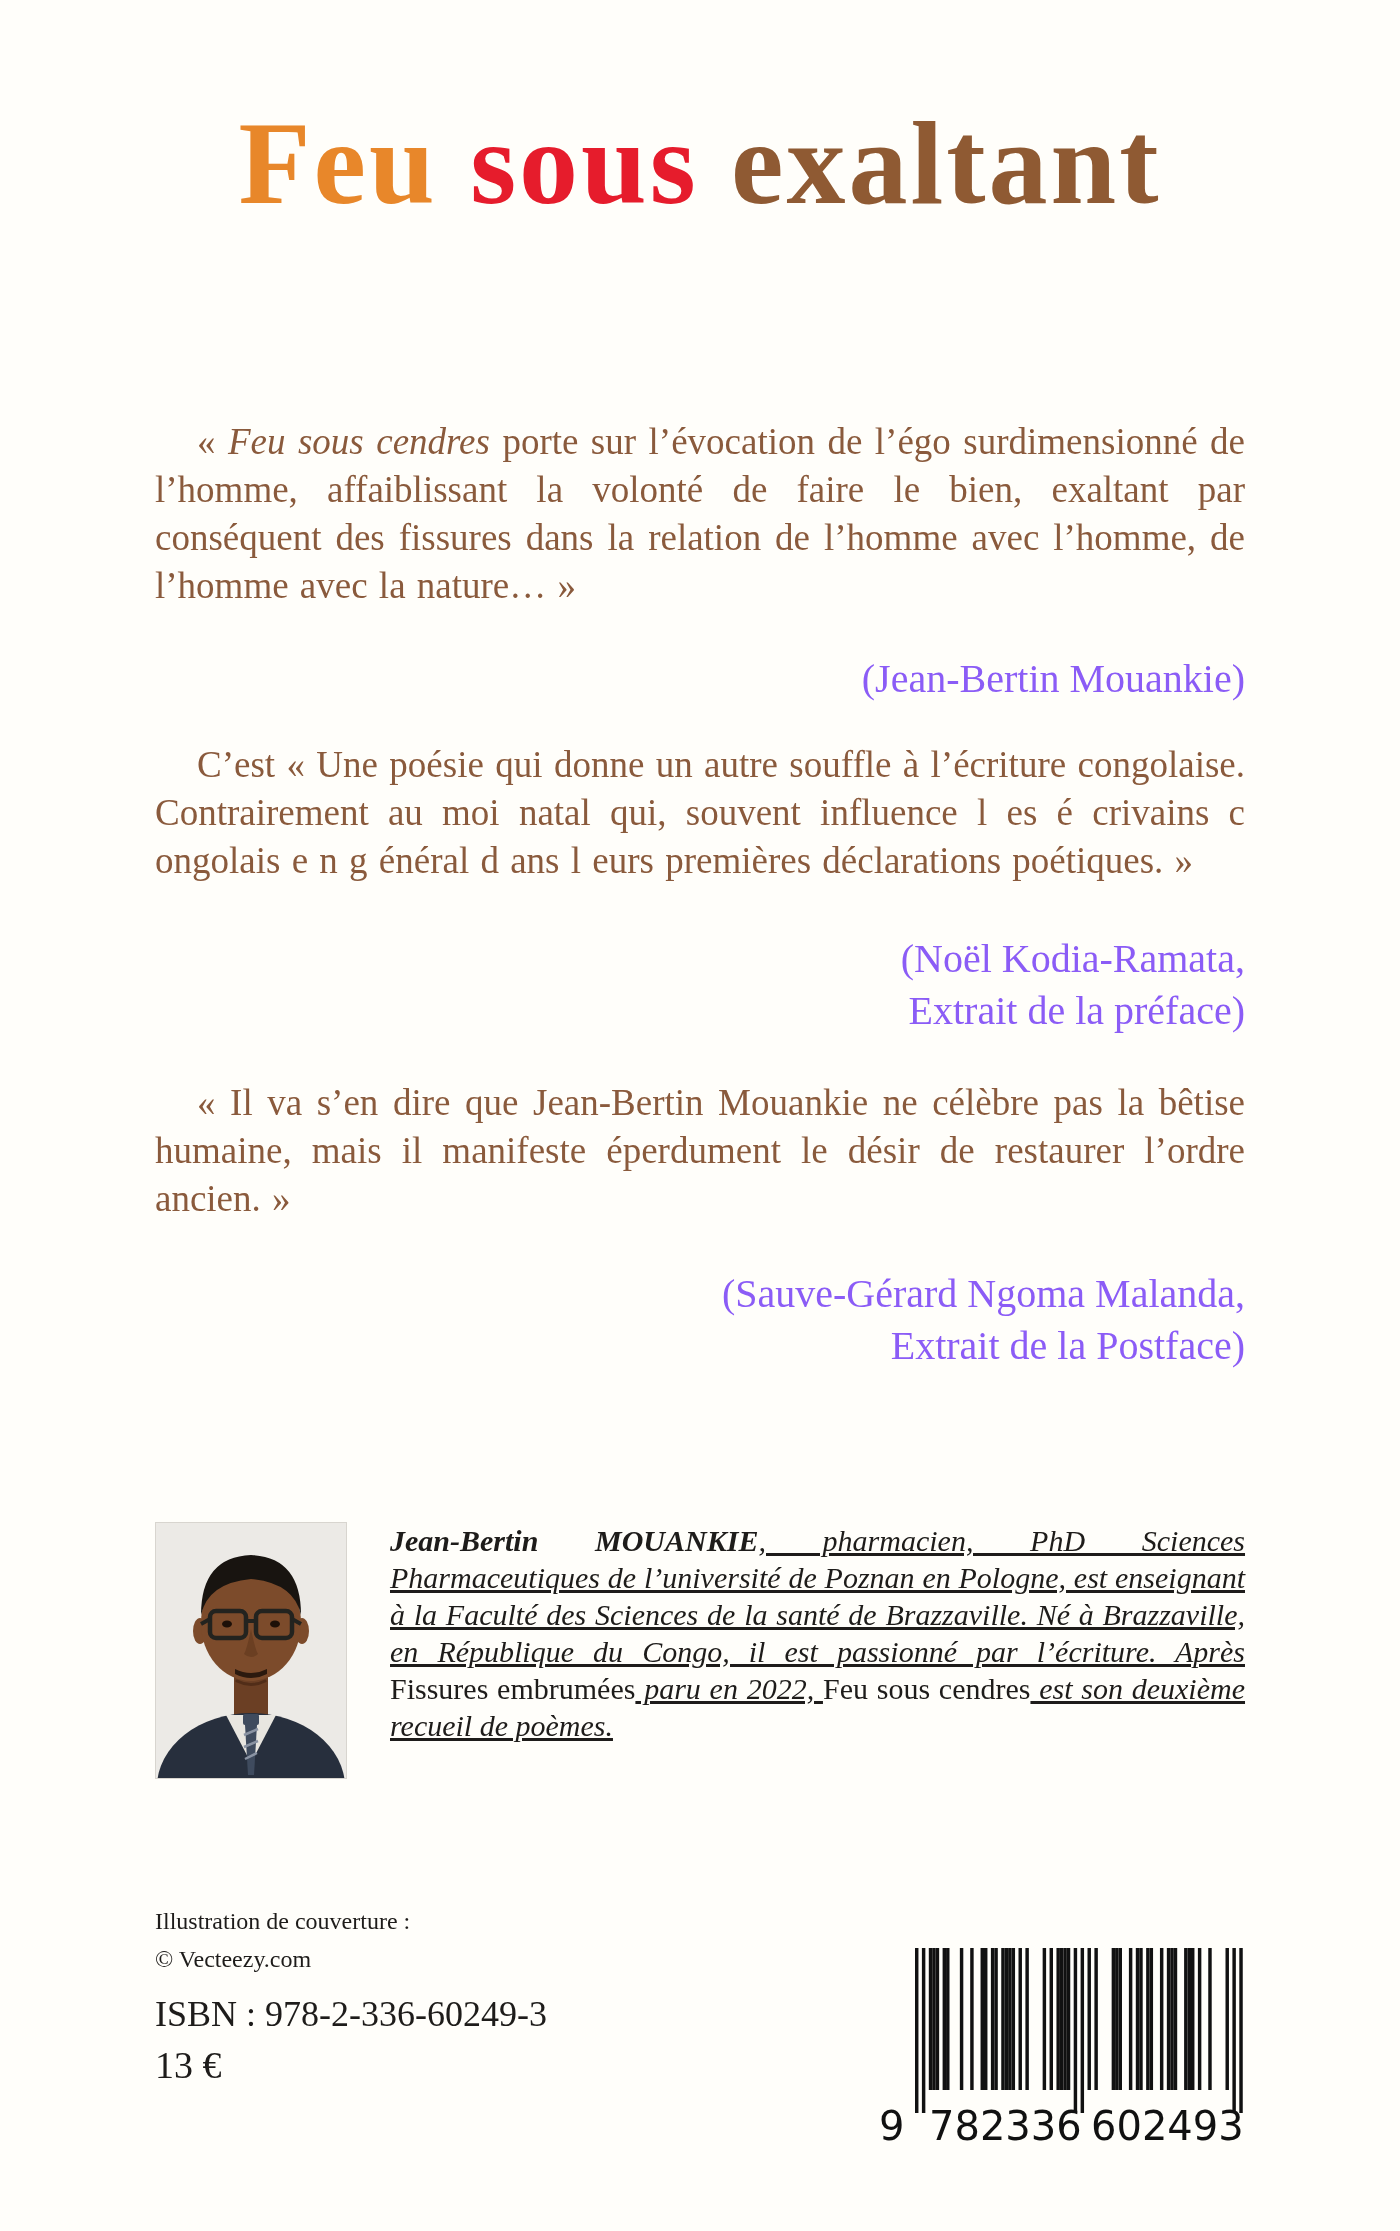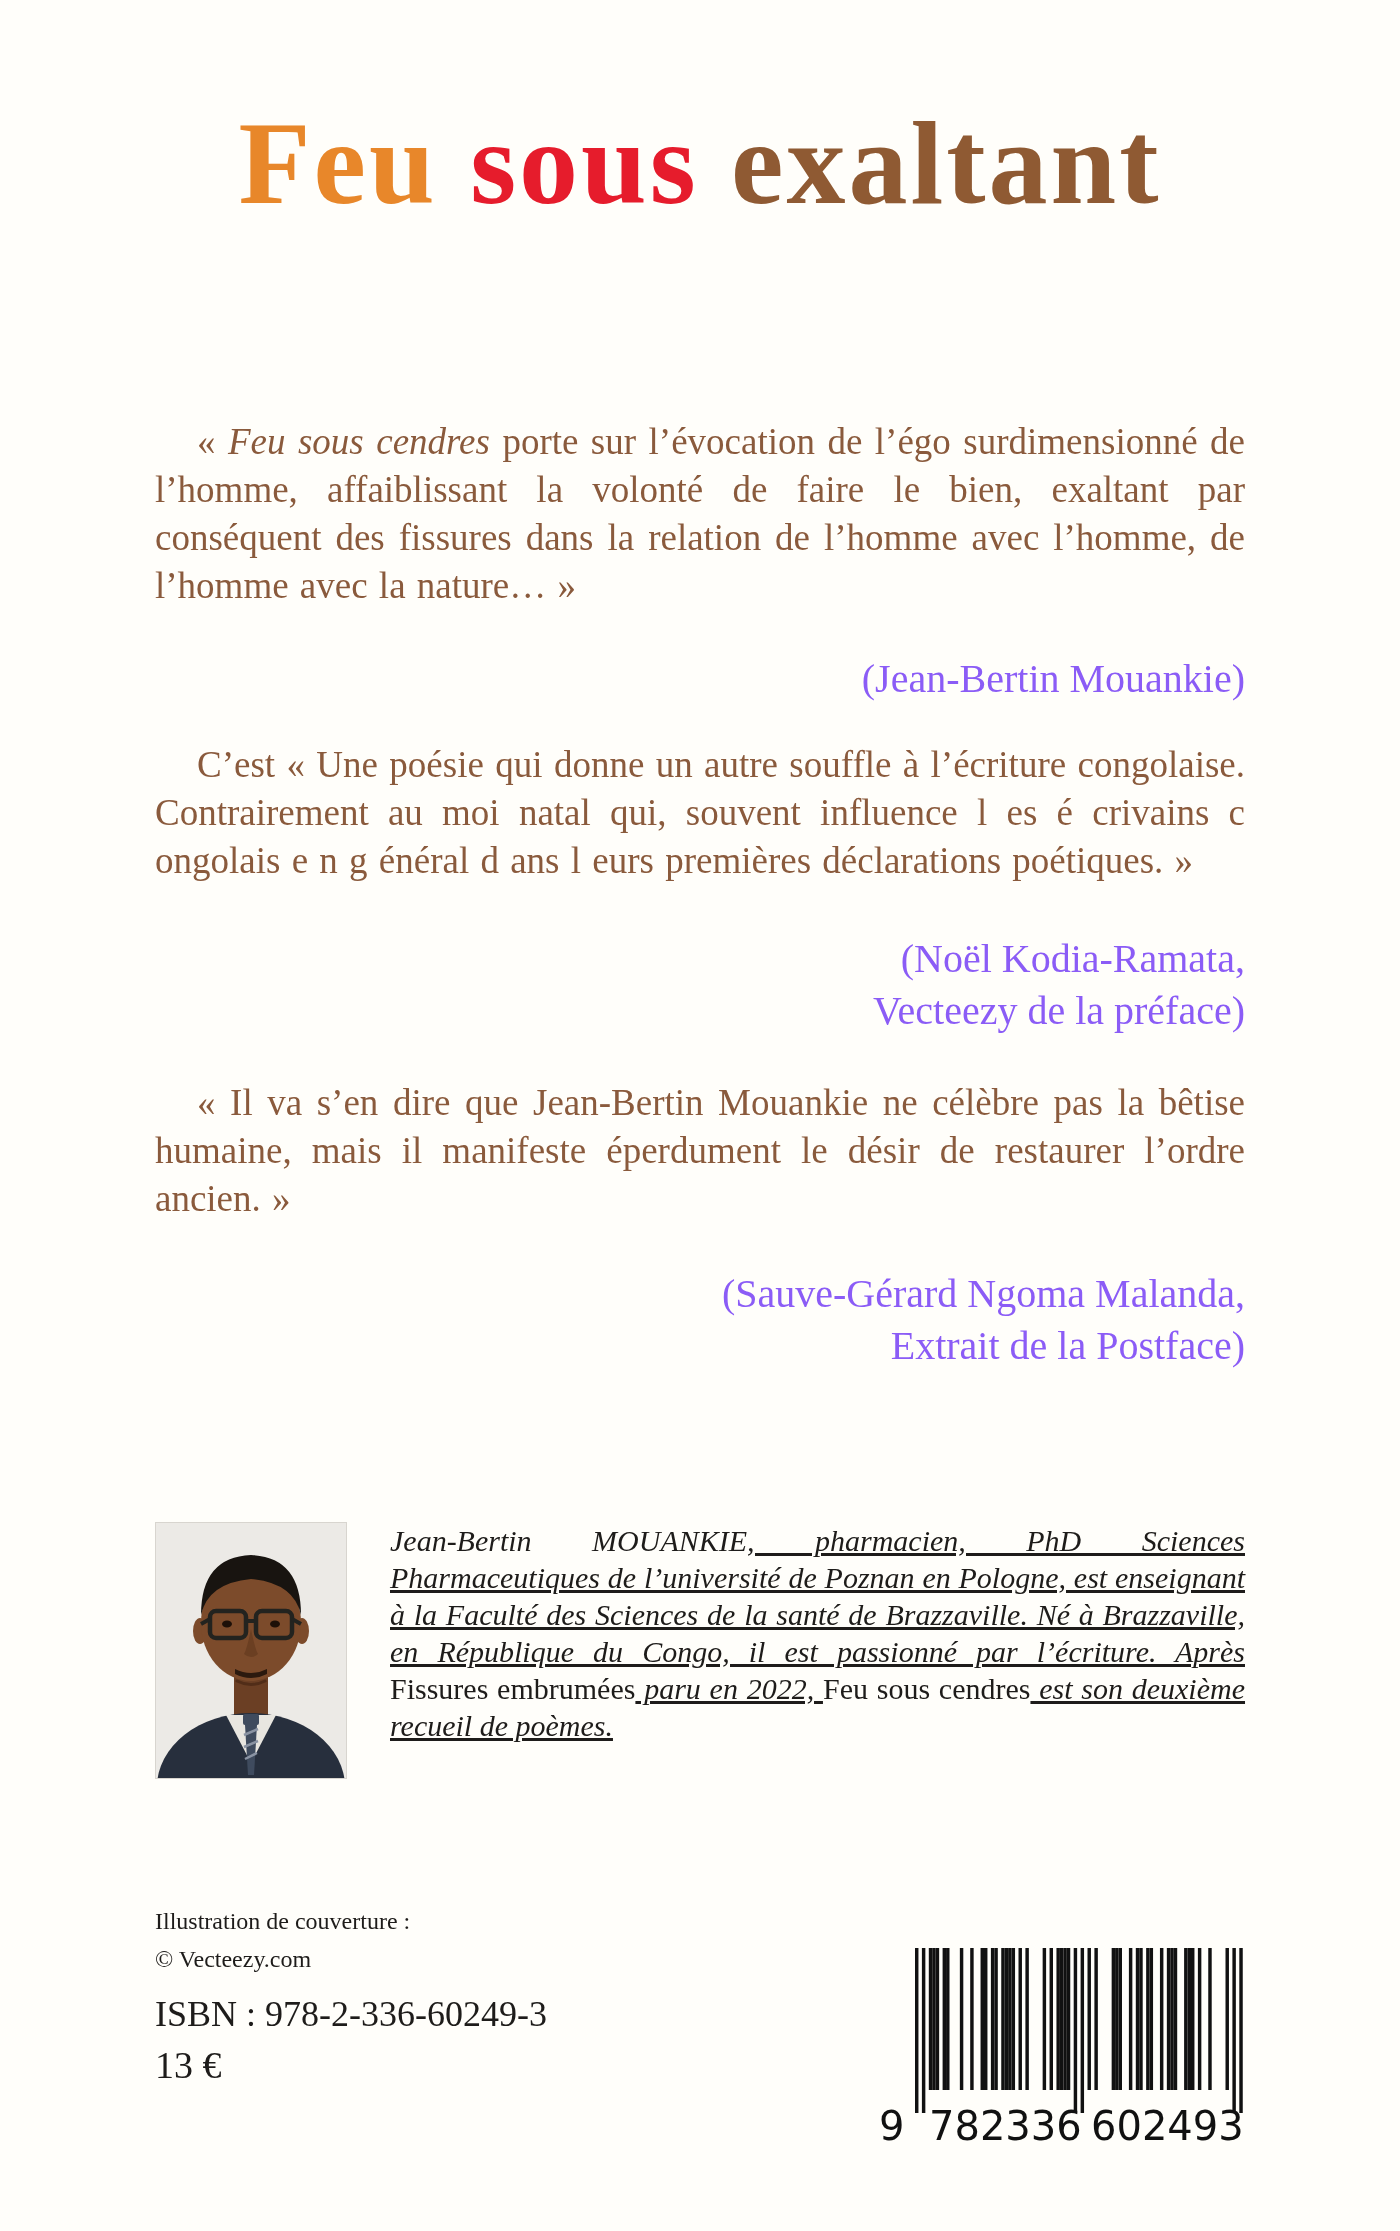--- a/index.html
+++ b/index.html
@@ -65,21 +65,21 @@
   }
   .photo svg{border:1px solid #d8d5cf;}
   .bio{
     margin:0 0 0 45px;
     color:#1e1c1a;
     font-size:30px;
     line-height:37px;
     text-align:justify;
   }
   .bio em{font-style:italic;text-decoration:underline;}
-  .bio .bi{font-weight:normal;font-style:italic;}
+  .bio .bi{font-weight:bold;font-style:italic;}
   .bio .rm{font-style:normal;}
 
   
   .footer{margin-top:125px;position:relative;}
   .credit{
     margin:0;
     color:#1e1c1a;
     font-size:24px;
     line-height:38px;
   }
@@ -114,21 +114,21 @@
   <div class="content">
 
     <h1 class="title"><span style="color: rgb(232, 135, 42);">Feu</span> <span style="color: rgb(230, 28, 44);">sous</span> <span style="color: rgb(143, 90, 51);">exaltant</span></h1>
 
     <p class="quote q1"><span>« </span><em>Feu sous cendres</em><span> porte sur l’évocation de l’égo surdimensionné de l’homme, affaiblissant la volonté de faire le bien, exaltant par conséquent des fissures dans la relation de l’homme avec l’homme, de l’homme avec la nature… »</span></p>
 
     <p class="attribution a1">(Jean-Bertin Mouankie)</p>
 
     <p class="quote q2">C’est « Une poésie qui donne un autre souffle à l’écriture congolaise. Contrairement au moi natal qui, souvent influence l es é crivains c ongolais e n g énéral d ans l eurs premières déclarations poétiques. »</p>
 
-    <p class="attribution a2"><span>(Noël Kodia-Ramata,</span><br><span>Vecteezy de la préface)</span></p>
+    <p class="attribution a2"><span>(Noël Kodia-Ramata,</span><br><span>Extrait de la préface)</span></p>
 
     <p class="quote q3">« Il va s’en dire que Jean-Bertin Mouankie ne célèbre pas la bêtise humaine, mais il manifeste éperdument le désir de restaurer l’ordre ancien. »</p>
 
     <p class="attribution a3"><span>(Sauve-Gérard Ngoma Malanda,</span><br><span>Extrait de la Postface)</span></p>
 
     <div class="bio-row">
       <div class="photo">
         
         <svg width="190" height="255" viewBox="0 0 190 255" xmlns="http://www.w3.org/2000/svg">
           <rect width="190" height="255" fill="#eceae6"></rect>

